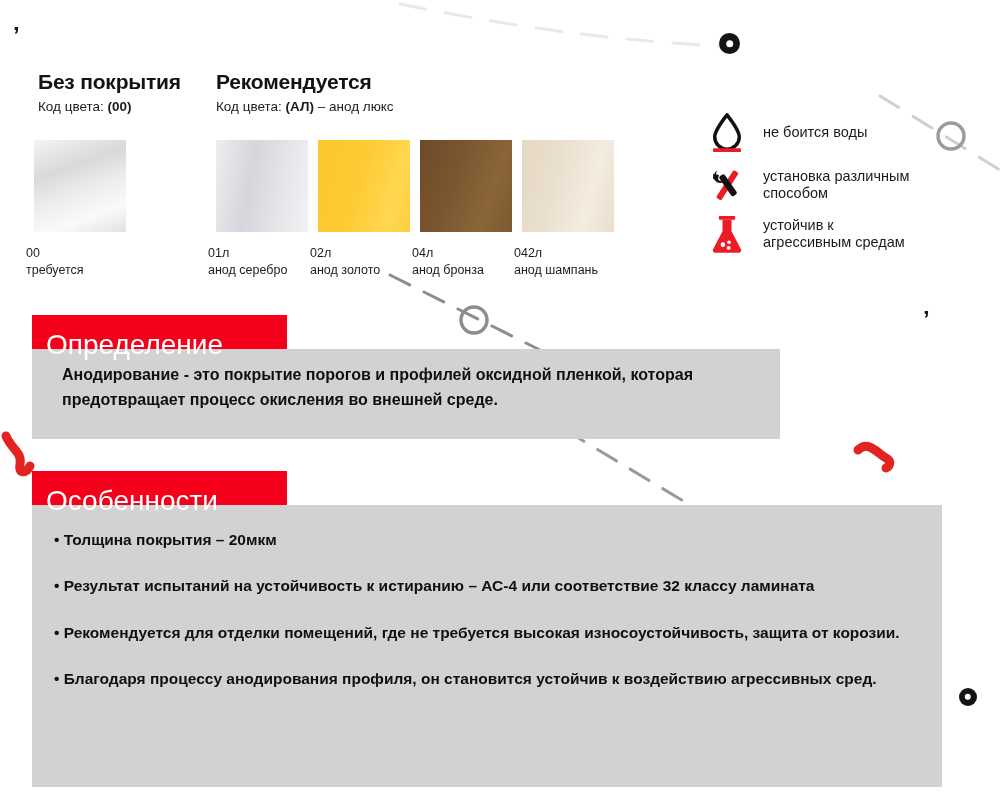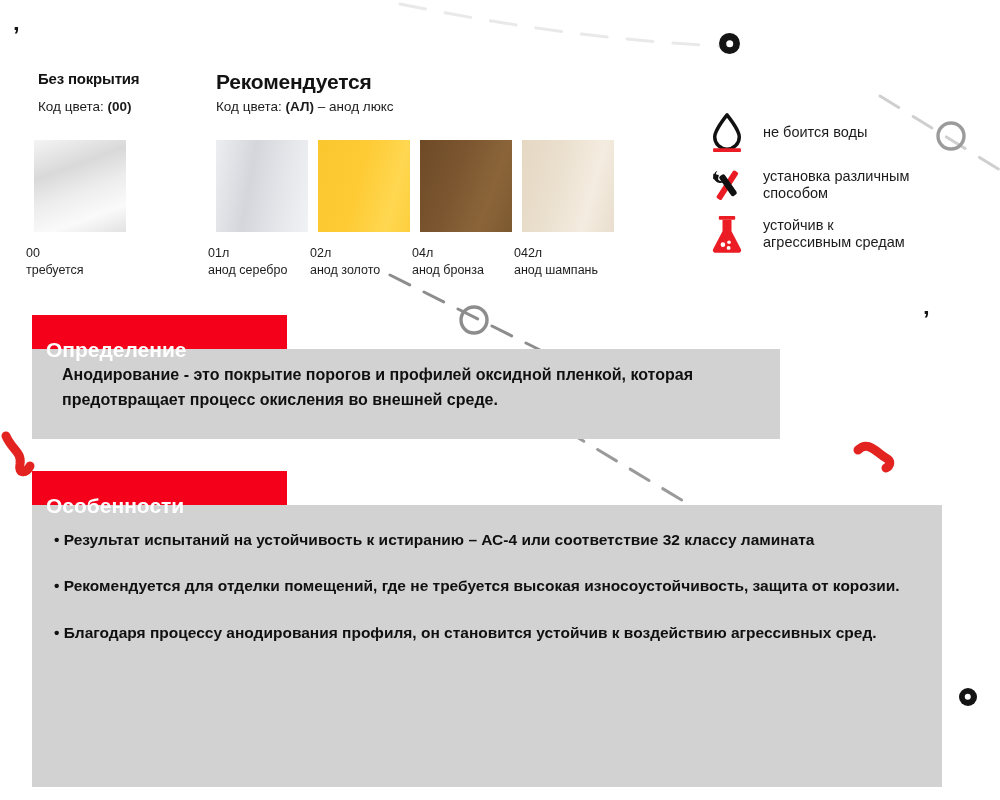--- a/index.html
+++ b/index.html
@@ -100,23 +100,23 @@
     line-height: 1.15;
     color: #1b1b1b;
     white-space: pre-line;
   }
 
   
   .badge {
     position: absolute;
     background: #f5001a;
     color: #ffffff;
-    font-size: 21px;
-    font-weight: 700;
-    padding: 23px 16px 9px 14px;
+    font-size: 28px;
+    font-weight: 400;
+    padding: 15px 16px 9px 14px;
     box-sizing: border-box;
     line-height: 1.1;
     z-index: 3;
   }
 
   
   .panel {
     position: absolute;
     background: #d2d2d2;
     box-sizing: border-box;
@@ -158,21 +158,21 @@
   <path fill="none" stroke="#e2231f" stroke-width="9" stroke-linecap="round" d="M 6 436 C 12 450, 22 452, 20 464 C 18 474, 26 474, 30 466"></path>
   <path fill="none" stroke="#e2231f" stroke-width="9" stroke-linecap="round" d="M 858 450 C 868 440, 876 452, 886 458 C 892 461, 890 466, 886 468"></path>
 </svg>
 
 <div class="ring-dark" style="left:719px; top:33px; width:21px; height:21px;"></div>
 <div class="ring-dark" style="left:959px; top:688px; width:18px; height:18px;"></div>
 
 <div class="hook" style="left:13px; top:24px; font-size:24px;">’</div>
 <div class="hook" style="left:923px; top:308px; font-size:24px;">’</div>
 
-<div class="col-title" style="left:38px; top:70px; font-size:15px;">Без покрытия</div>
+<div class="col-title" style="left:38px; top:70px; font-size:21px;">Без покрытия</div>
 <div class="col-sub" style="left:38px; top:99px;">
   <span>Код цвета: </span><b>(00)</b><span></span>
 </div>
 
 <div class="col-title" style="left:216px; top:70px; font-size:21px;">Рекомендуется</div>
 <div class="col-sub" style="left:216px; top:99px;">
   <span>Код цвета: </span><b>(АЛ)</b><span> – анод люкс</span>
 </div>
 
 <div class="swatch" style="left:34px; background:linear-gradient(160deg,#f4f4f4 0%,#d9d9d9 32%,#ededed 55%,#fafafa 78%,#e2e2e2 100%);"></div>
@@ -247,16 +247,17 @@
  агрессивным средам</span>
 </div>
 
 <div class="badge" style="left:32px; top:315px; width:255px; height:34px;">Определение</div>
 <div class="panel panel-def" style="left:32px; top:349px; width:748px; height:90px;">
   <span>Анодирование - это покрытие порогов и профилей оксидной пленкой, которая предотвращает процесс окисления во внешней среде.</span>
 </div>
 
 <div class="badge" style="left:32px; top:471px; width:255px; height:34px;">Особенности</div>
 <div class="panel panel-feat" style="left:32px; top:505px; width:910px; height:282px;">
+  <p class="feat-item">• Толщина покрытия – 20мкм</p>
   <p class="feat-item">• Результат испытаний на устойчивость к истиранию – АС-4 или соответствие 32 классу ламината</p>
   <p class="feat-item">• Рекомендуется для отделки помещений,  где не требуется высокая износоустойчивость, защита от корозии.</p>
   <p class="feat-item">• Благодаря процессу анодирования профиля, он становится устойчив к воздействию агрессивных сред.</p>
 </div>
 
 </body></html>

